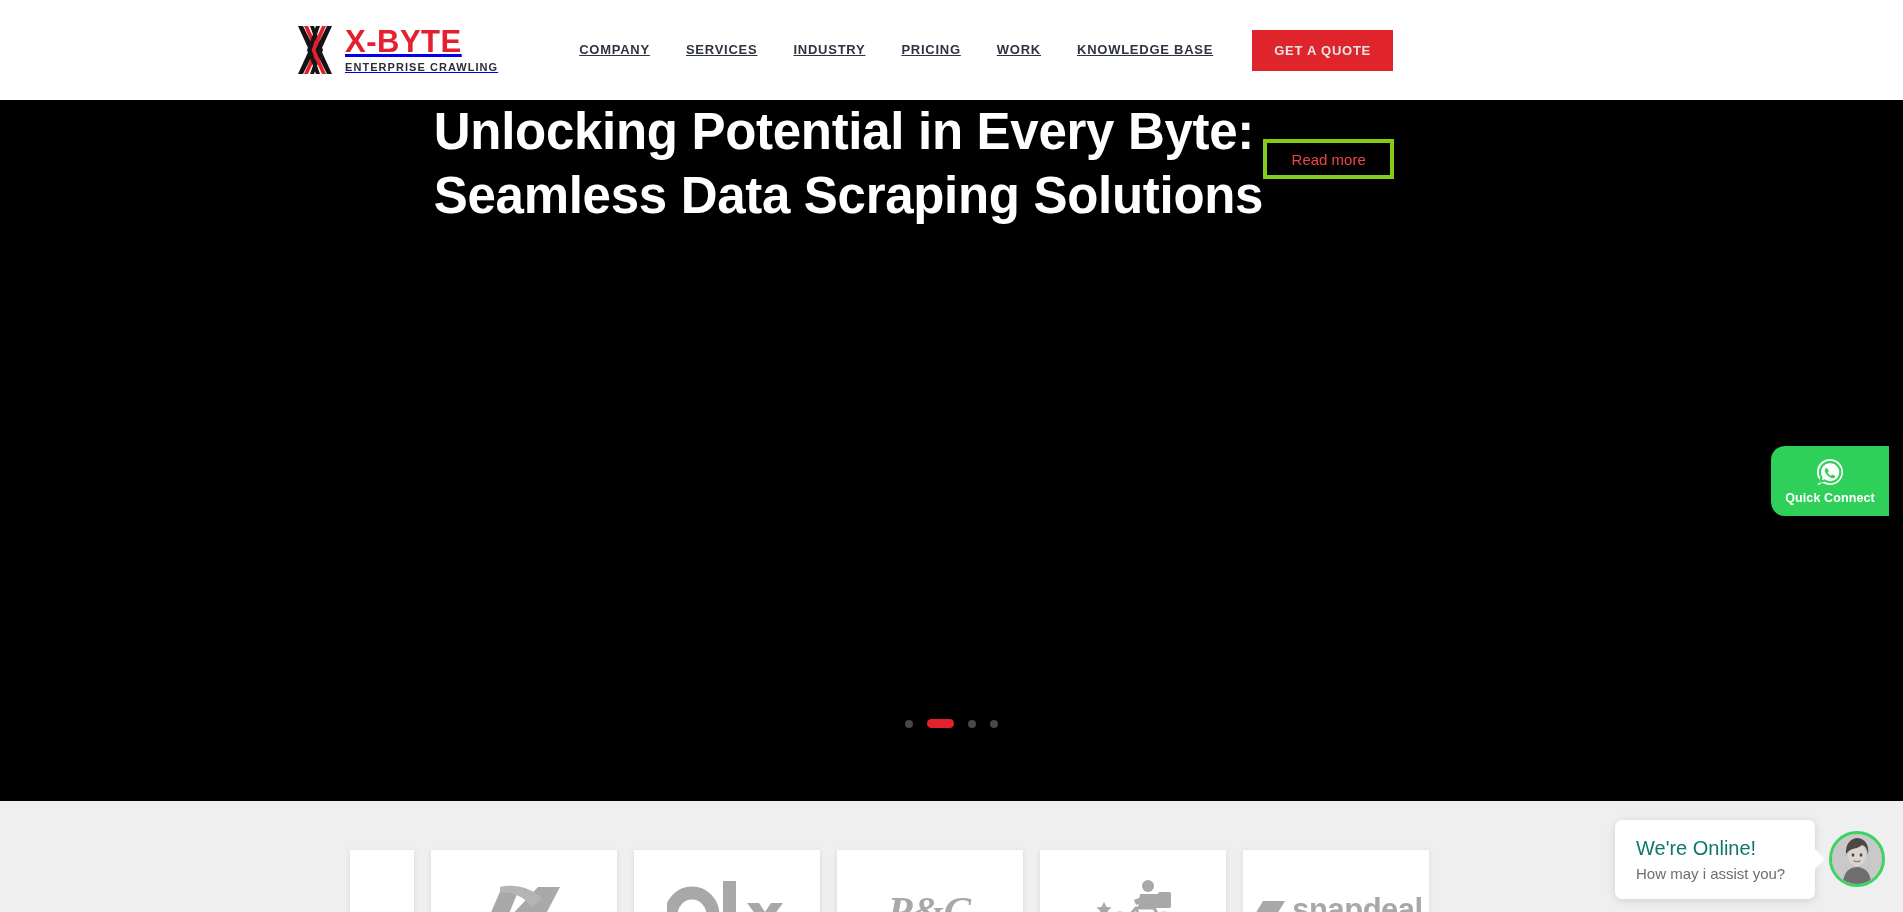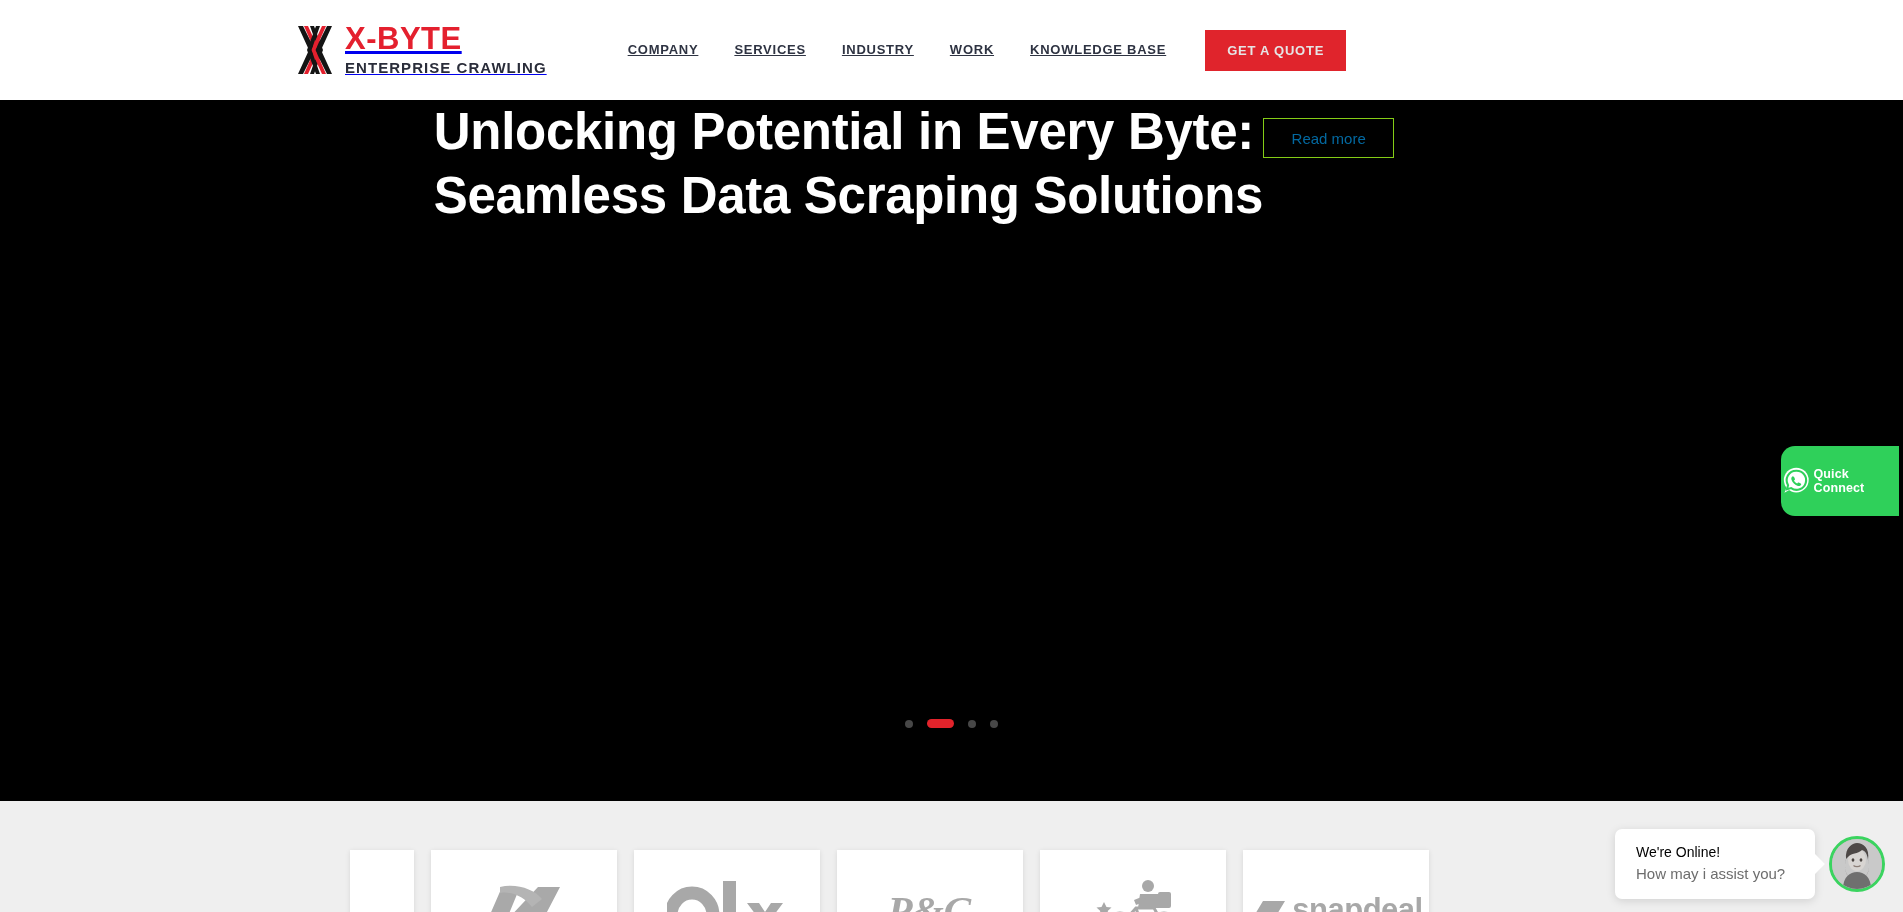--- a/index.html
+++ b/index.html
@@ -29,21 +29,21 @@
   .brand-mark { width:38px; height:50px; display:block; }
   .brand-words { display:flex; flex-direction:column; justify-content:center; }
   .brand-title {
     font-size:31px;
     font-weight:bold;
     letter-spacing:0.5px;
     color:#e4202e;
     line-height:1.02;
   }
   .brand-sub {
-    font-size:15px;
+    font-size:11px;
     font-weight:bold;
     letter-spacing:1.05px;
     color:#2a2d3a;
     line-height:1.2;
     margin-top:4px;
   }
 
   .nav {
     display:flex;
     align-items:center;
@@ -101,26 +101,26 @@
     max-width:1010px;
   }
   .hero-sub {
     color:#f2f2f2;
     font-size:19.5px;
     font-weight:normal;
     margin-top:32px;
     letter-spacing:0.1px;
   }
   .read-more {
-    margin-top:18px;
+    margin-top:39px;
     width:131px;
     height:40px;
-    border:1px solid #84cc16;
+    border:4px solid #84cc16;
     background:transparent;
-    color:#0369a1;
+    color:#ef4444;
     font-size:15px;
     font-family:"Liberation Sans", sans-serif;
     cursor:pointer;
     display:flex;
     align-items:center;
     justify-content:center;
   }
 
   .dots {
     position:absolute;
@@ -180,27 +180,28 @@
     letter-spacing:-0.5px;
     display:flex;
     align-items:center;
     gap:5px;
   }
   .wordmark.serif { font-family:"Liberation Serif", serif; font-size:41px; font-style:italic; }
 
   
   .quick-connect {
     position:absolute;
-    right:4px;
+    right:14px;
     top:446px;
     width:118px;
     height:70px;
     background:#2fd05a;
     border-radius:14px 0 0 14px;
     display:flex;
+    flex-direction:column;
     align-items:center;
     justify-content:center;
     gap:2px;
     cursor:pointer;
     z-index:60;
     box-shadow:0 2px 8px rgba(0,0,0,0.18);
   }
   .qc-label {
     color:#ffffff;
     font-size:12.5px;
@@ -230,22 +231,22 @@
     content:"";
     position:absolute;
     right:-7px;
     top:50%;
     margin-top:-7px;
     width:14px; height:14px;
     background:#ffffff;
     transform:rotate(45deg);
   }
   .chat-line1 {
-    font-size:14px;
-    color:#000000;
+    font-size:20px;
+    color:#0f766e;
     line-height:1.5;
     white-space:nowrap;
   }
   .chat-line2 {
     font-size:15px;
     color:#6d6d6d;
     line-height:1.5;
     white-space:nowrap;
   }
   .chat-avatar {
@@ -277,20 +278,21 @@
     <span class="brand-words">
       <span class="brand-title">X-BYTE</span>
       <span class="brand-sub">ENTERPRISE CRAWLING</span>
     </span>
   </a>
 
   <nav class="nav">
     <a class="nav-item" href="#">COMPANY</a>
     <a class="nav-item" href="#">SERVICES</a>
     <a class="nav-item" href="#">INDUSTRY</a>
+    <a class="nav-item" href="#">PRICING</a>
     <a class="nav-item" href="#">WORK</a>
     <a class="nav-item" href="#">KNOWLEDGE BASE</a>
     <button class="quote-btn">GET A QUOTE</button>
   </nav>
 </div>
 
 <section class="hero">
   <div class="hero-inner">
     <h1 class="hero-title">
       <span>Unlocking Potential in Every Byte:</span><br>

